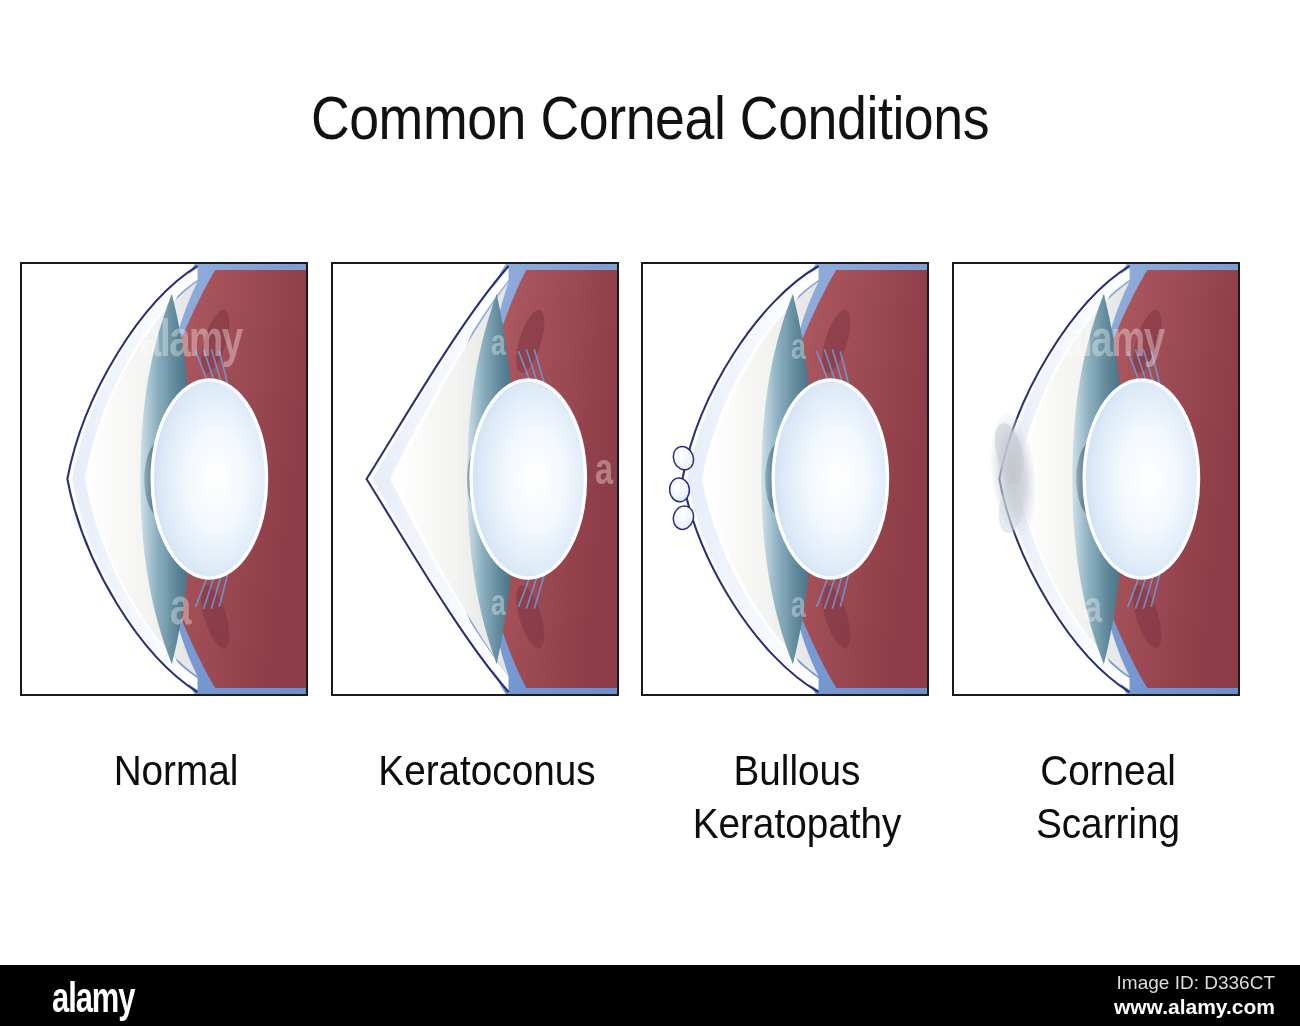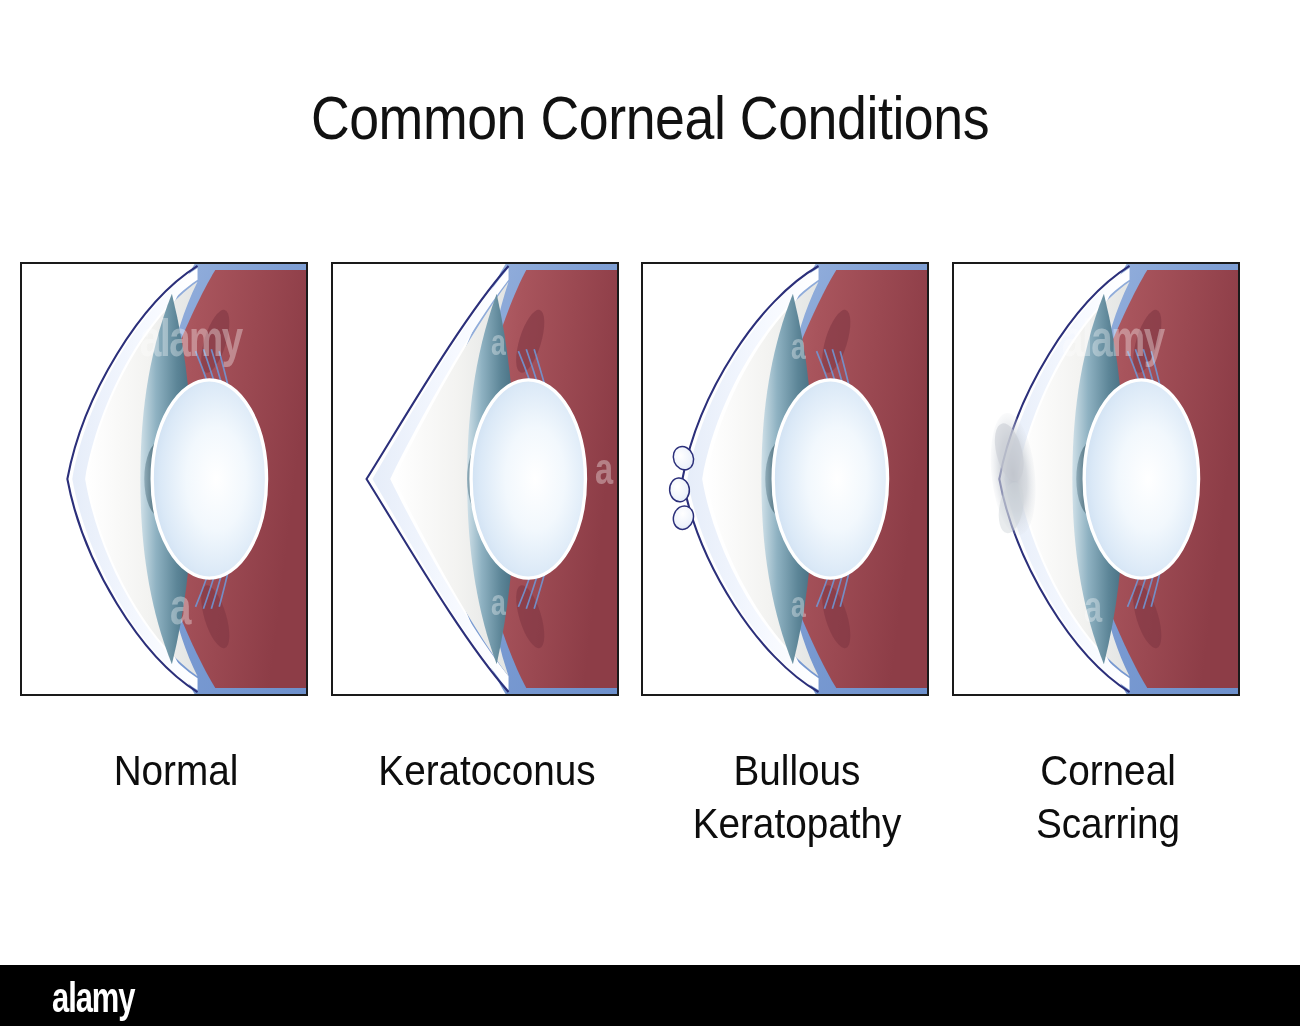--- a/index.html
+++ b/index.html
@@ -472,13 +472,15 @@
     <span class="l2">Keratopathy</span>
   </div>
   <div class="caption c3">
     <span>Corneal</span>
     <span class="l2">Scarring</span>
   </div>
 </div>
 
 <div id="footer-bar">
   <div id="footer-logo">alamy</div>
+  <div id="footer-image-id">Image ID: D336CT</div>
+  <div id="footer-url">www.alamy.com</div>
 </div>
 
 </body></html>

